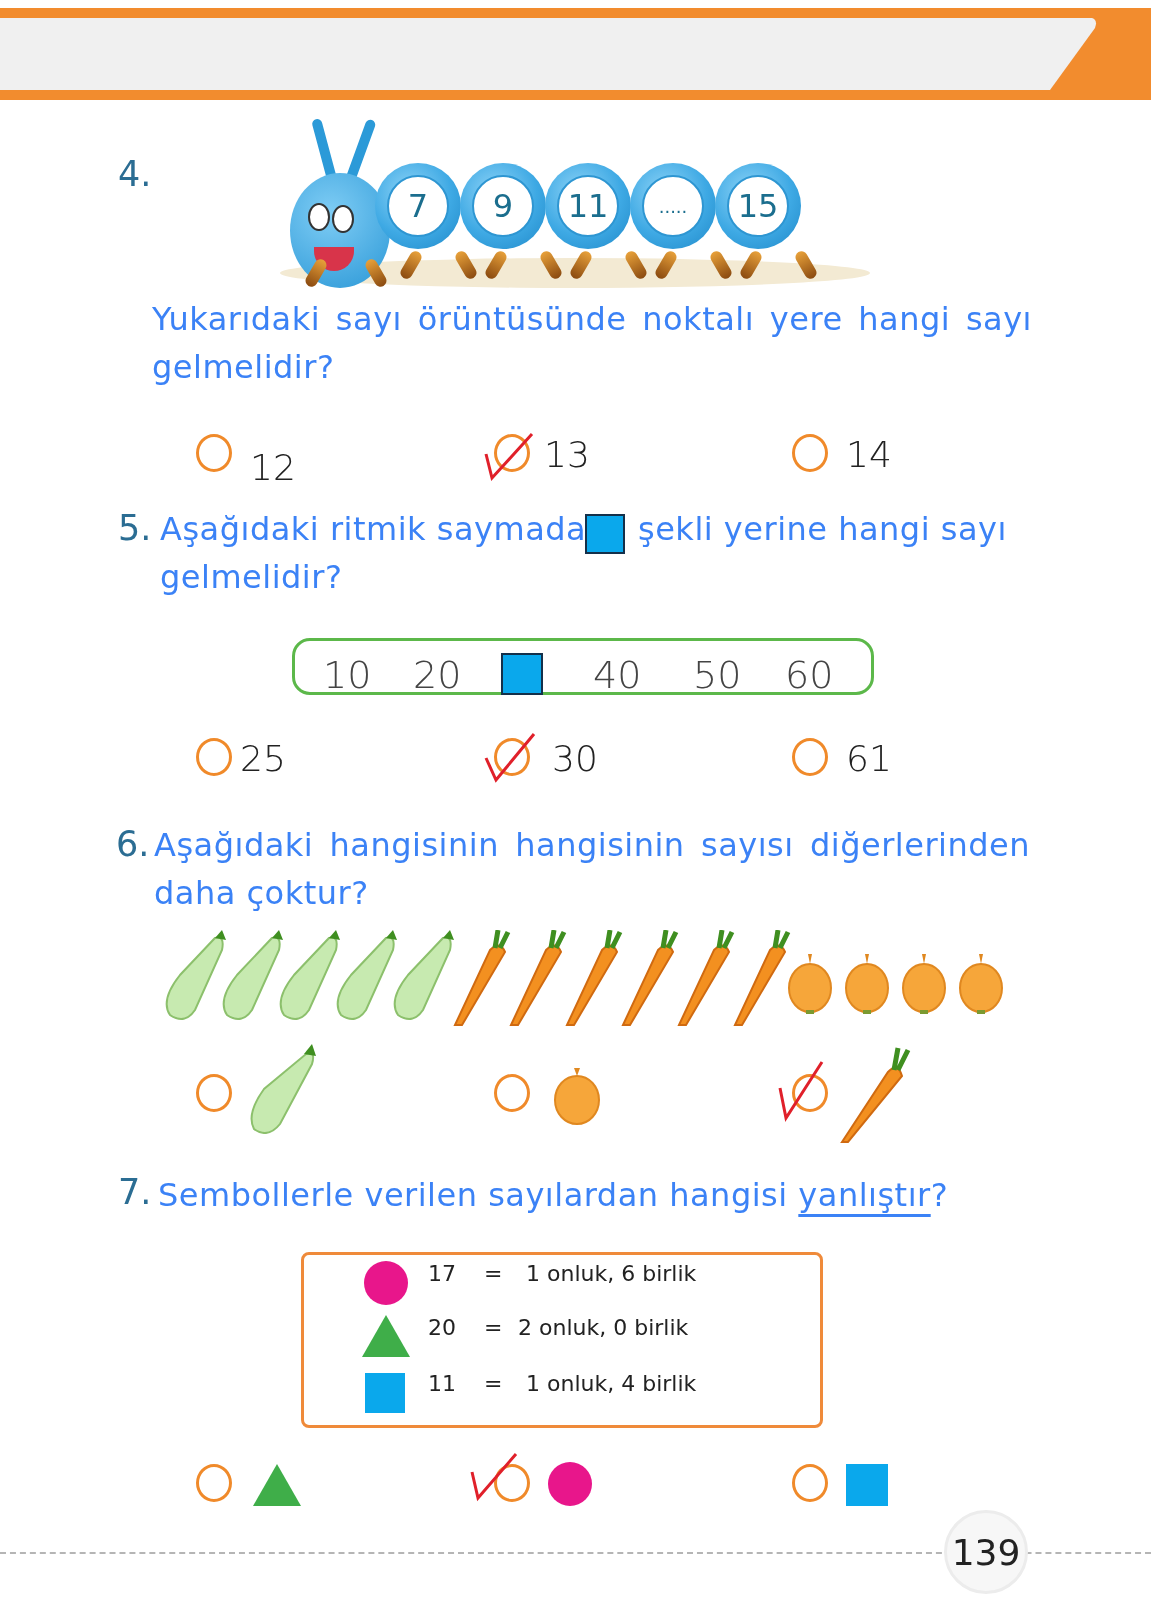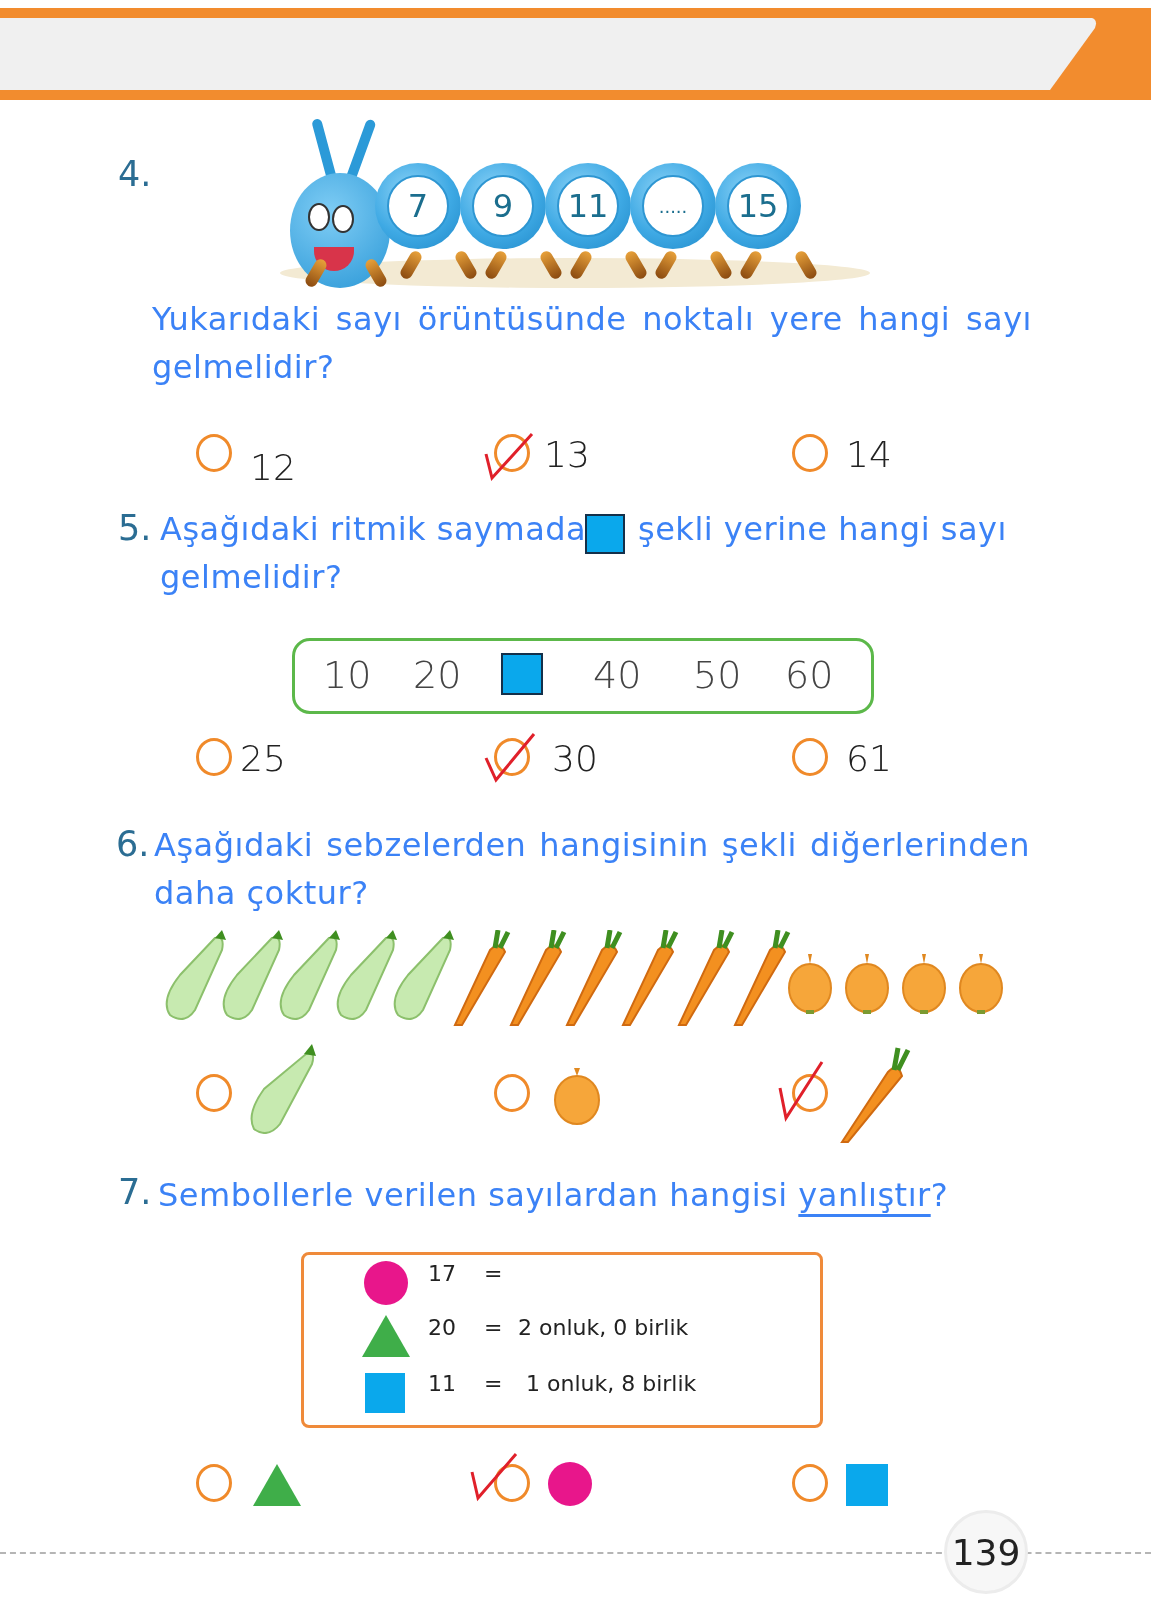--- a/index.html
+++ b/index.html
@@ -89,41 +89,41 @@
 <div class="abs opt-label" style="left:544px;top:434px;">13</div>
 <div class="abs opt-circle" style="left:792px;top:434px;"></div>
 <div class="abs opt-label" style="left:846px;top:434px;">14</div>
 
 <div class="abs qnum" style="left:118px;top:508px;">5.</div>
 <div class="abs qtext" style="left:160px;top:510px;">Aşağıdaki ritmik saymada</div>
 <div class="abs blue-sq" style="left:585px;top:514px;width:40px;height:40px;"></div>
 <div class="abs qtext" style="left:638px;top:510px;">şekli yerine hangi sayı</div>
 <div class="abs qtext" style="left:160px;top:558px;">gelmelidir?</div>
 
-<div class="abs seq-box" style="left:292px;top:638px;width:582px;height:76px;">
+<div class="abs seq-box" style="left:292px;top:638px;width:582px;height:57px;">
   <div class="abs seq-num" style="left:28px;top:12px;">10</div>
   <div class="abs seq-num" style="left:118px;top:12px;">20</div>
   <div class="abs blue-sq" style="left:206px;top:12px;width:42px;height:42px;"></div>
   <div class="abs seq-num" style="left:298px;top:12px;">40</div>
   <div class="abs seq-num" style="left:398px;top:12px;">50</div>
   <div class="abs seq-num" style="left:490px;top:12px;">60</div>
 </div>
 
 <div class="abs opt-circle" style="left:196px;top:738px;"></div>
 <div class="abs opt-label" style="left:240px;top:738px;">25</div>
 <div class="abs opt-circle" style="left:494px;top:738px;"></div>
 <svg class="check" style="left:482px;top:730px;" width="70" height="56">
     <path d="M4 28 L14 50 L52 4" stroke="#e0202a" stroke-width="3" fill="none"></path>
   </svg>
 <div class="abs opt-label" style="left:552px;top:738px;">30</div>
 <div class="abs opt-circle" style="left:792px;top:738px;"></div>
 <div class="abs opt-label" style="left:846px;top:738px;">61</div>
 
 <div class="abs qnum" style="left:116px;top:824px;">6.</div>
-<div class="abs qtext" style="left:154px;top:826px;width:876px;text-align:justify;text-align-last:justify;">Aşağıdaki sebzelerden hangisinin şekli diğerlerinden</div>
+<div class="abs qtext" style="left:154px;top:826px;width:876px;text-align:justify;text-align-last:justify;">Aşağıdaki hangisinin hangisinin sayısı diğerlerinden</div>
 <div class="abs qtext" style="left:154px;top:874px;">daha çoktur?</div>
 
 <svg class="abs" style="left:160px;top:930px;" width="880" height="100" viewBox="0 0 880 100">
   <defs>
     <g id="zuc">
         <path d="M10 85 Q0 70 20 45 L55 8 Q65 5 62 20 L35 80 Q25 95 10 85Z" fill="#c7eab0" stroke="#8cc06c" stroke-width="2"></path>
         <path d="M55 8 L62 0 L66 10 Z" fill="#3f8f20"></path>
       </g>
     <g id="car">
         <path d="M5 95 L40 20 Q50 10 55 22 L12 95 Z" fill="#f39020" stroke="#d06a10" stroke-width="2"></path>
@@ -171,32 +171,33 @@
     <path d="M56 26 L60 4 M60 26 L70 6" stroke="#3f8f20" stroke-width="5"></path>
   </svg>
 
 <div class="abs qnum" style="left:118px;top:1172px;">7.</div>
 <div class="abs qtext" style="left:158px;top:1176px;white-space:pre;"><span>Sembollerle verilen sayılardan hangisi </span><span style="text-decoration:underline;text-underline-offset:8px;">yanlıştır</span><span>?</span></div>
 
 <div class="abs sym-box" style="left:301px;top:1252px;width:522px;height:176px;">
   <div class="abs" style="left:60px;top:6px;width:44px;height:44px;border-radius:50%;background:#e8168b;"></div>
   <div class="abs sym-row-text" style="left:124px;top:6px;">17</div>
   <div class="abs sym-row-text" style="left:180px;top:6px;">=</div>
+  <div class="abs sym-row-text" style="left:222px;top:6px;">1 onluk, 6 birlik</div>
 
   <svg class="abs" style="left:58px;top:60px;" width="48" height="42">
       <polygon points="24,0 48,42 0,42" fill="#3fae49"></polygon>
     </svg>
   <div class="abs sym-row-text" style="left:124px;top:60px;">20</div>
   <div class="abs sym-row-text" style="left:180px;top:60px;">=</div>
   <div class="abs sym-row-text" style="left:214px;top:60px;">2 onluk, 0 birlik</div>
 
   <div class="abs" style="left:61px;top:118px;width:40px;height:40px;background:#0aa8ec;"></div>
   <div class="abs sym-row-text" style="left:124px;top:116px;">11</div>
   <div class="abs sym-row-text" style="left:180px;top:116px;">=</div>
-  <div class="abs sym-row-text" style="left:222px;top:116px;">1 onluk, 8 birlik</div>
+  <div class="abs sym-row-text" style="left:222px;top:116px;">1 onluk, 4 birlik</div>
 </div>
 
 <div class="abs opt-circle" style="left:196px;top:1464px;"></div>
 <svg class="abs" style="left:253px;top:1464px;" width="48" height="42">
     <polygon points="24,0 48,42 0,42" fill="#3fae49"></polygon>
   </svg>
 <div class="abs opt-circle" style="left:494px;top:1464px;"></div>
 <svg class="check" style="left:470px;top:1452px;" width="60" height="50">
     <path d="M2 20 L8 46 L46 2" stroke="#e0202a" stroke-width="3" fill="none"></path>
   </svg>

